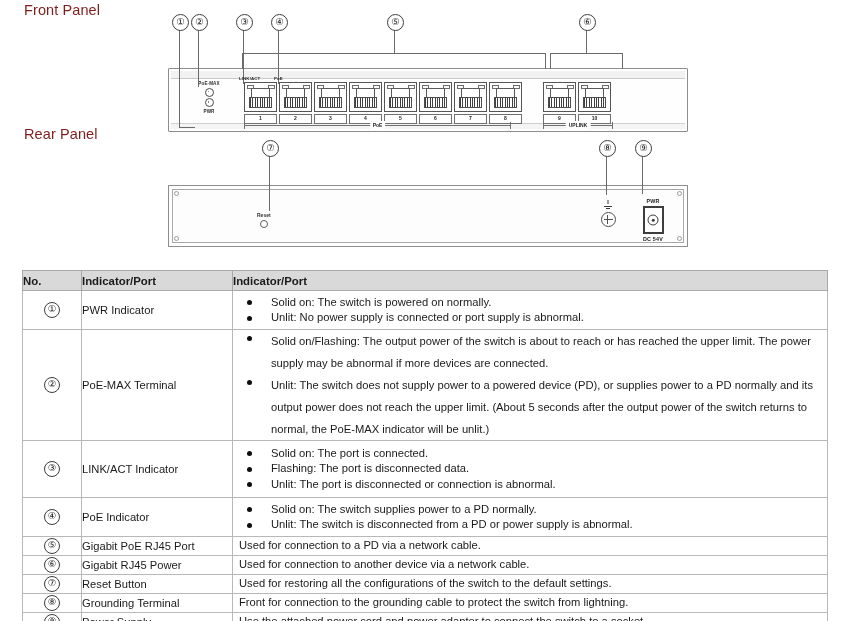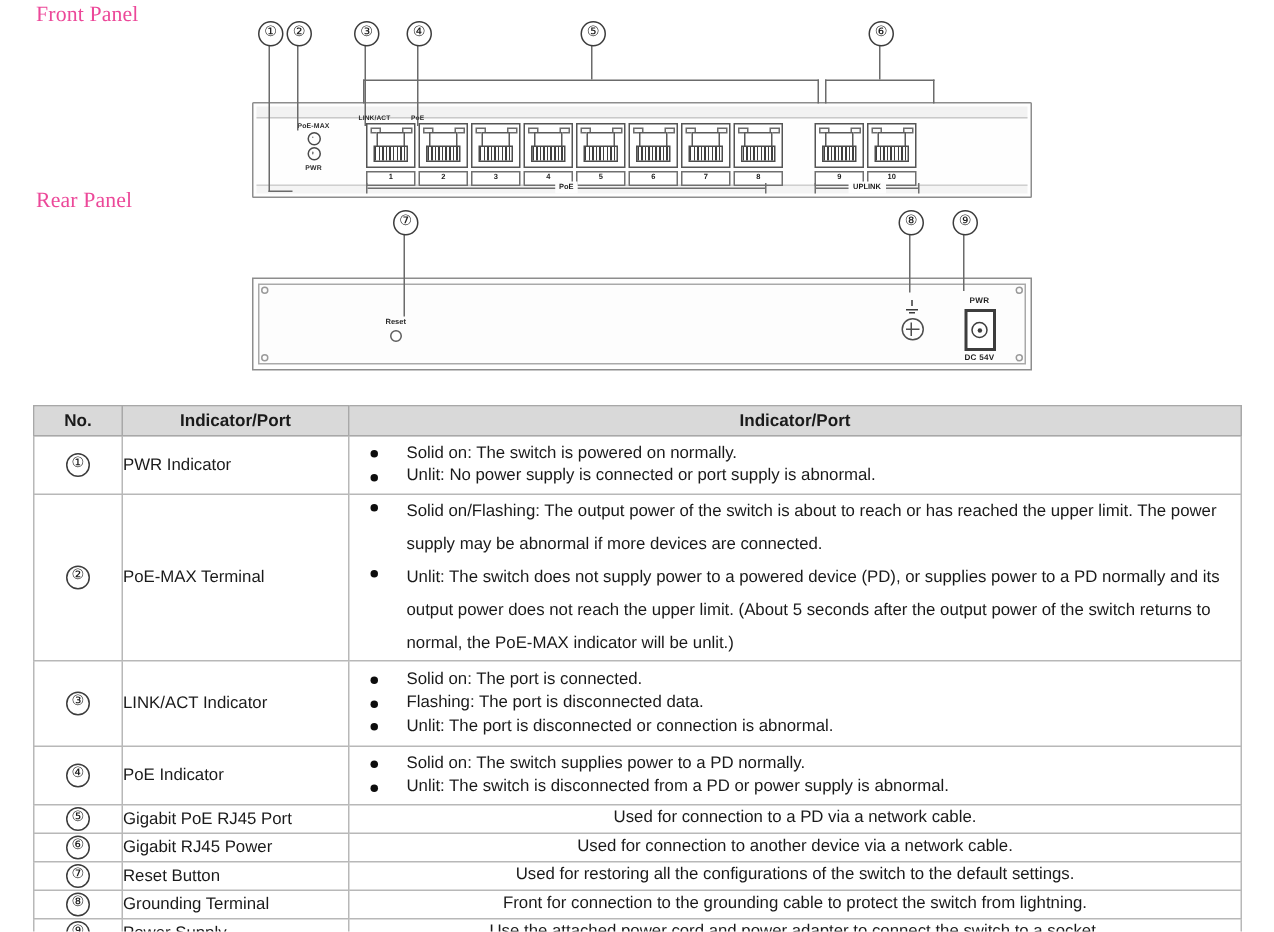--- a/index.html
+++ b/index.html
@@ -13,24 +13,23 @@
     font-family: "Liberation Sans", sans-serif;
     color: #000000;
     position: relative;
     overflow: hidden;
   }
 
   
   .section-title {
     position: absolute;
     font-size: 14.5px;
-    color: #ec4899;
+    color: #7f1d1d;
     letter-spacing: .1px;
     white-space: nowrap;
-    font-family: Liberation Serif, serif;
   }
   #front-panel-title { left: 24px; top: 2px; }
   #rear-panel-title  { left: 24px; top: 126px; }
 
   
   .diagram {
     position: absolute;
   }
   #front-diagram { left: 168px; top: 14px;  width: 520px; height: 118px; }
   #rear-diagram  { left: 168px; top: 140px; width: 520px; height: 112px; }
@@ -340,21 +339,21 @@
   table.spec td {
     border: 1px solid #b8b8b8;
     vertical-align: middle;
     padding: 0;
   }
   table.spec thead th {
     background: #d9d9d9;
     font-weight: bold;
     font-size: 11.4px;
     height: 19px;
-    text-align: center;
+    text-align: left;
     border-color: #a8a8a8;
   }
   .col-no    { width: 58px; text-align: center; }
   .col-name  { width: 150px; }
   .col-desc  { }
 
   td.cell-no {
     text-align: center;
     font-family: "Liberation Serif", serif;
   }
@@ -389,21 +388,20 @@
     left: 14px;
     top: 5.5px;
     width: 5px; height: 5px;
     background: #0d0d0d;
     border-radius: 50%;
   }
   .plain-desc {
     padding: 0 6px 0 6px;
     line-height: 15.5px;
     font-size: 11.2px;
-    text-align: center;
   }
   tr.tall-row td { height: 38px; }
   tr.row-poemax td { height: 96px; }
   tr.row-link td { height: 56px; }
   tr.row-poeind td { height: 38px; }
   tr.row-slim td { height: 18px; }
   ul.bullets.loose > li { line-height: 22px; }
 </style>
 </head>
 <body>

